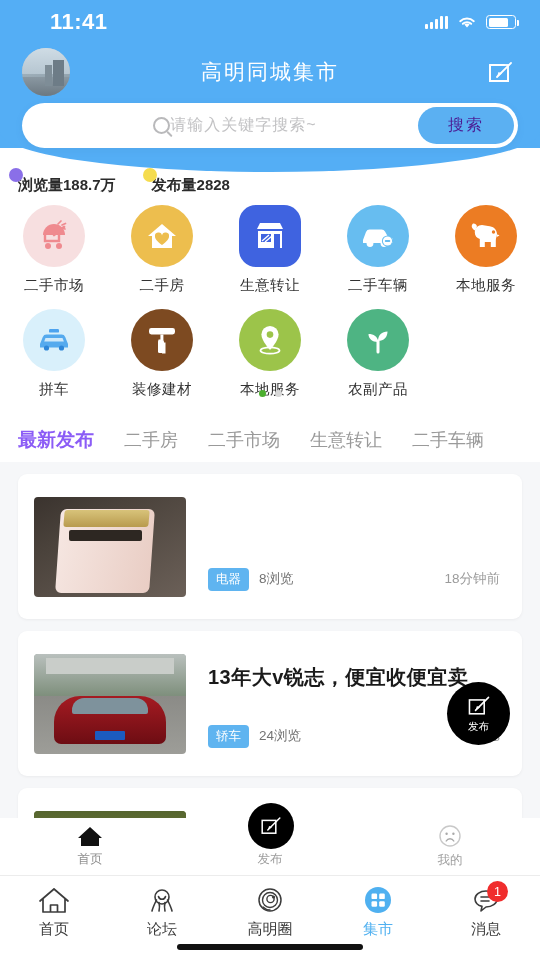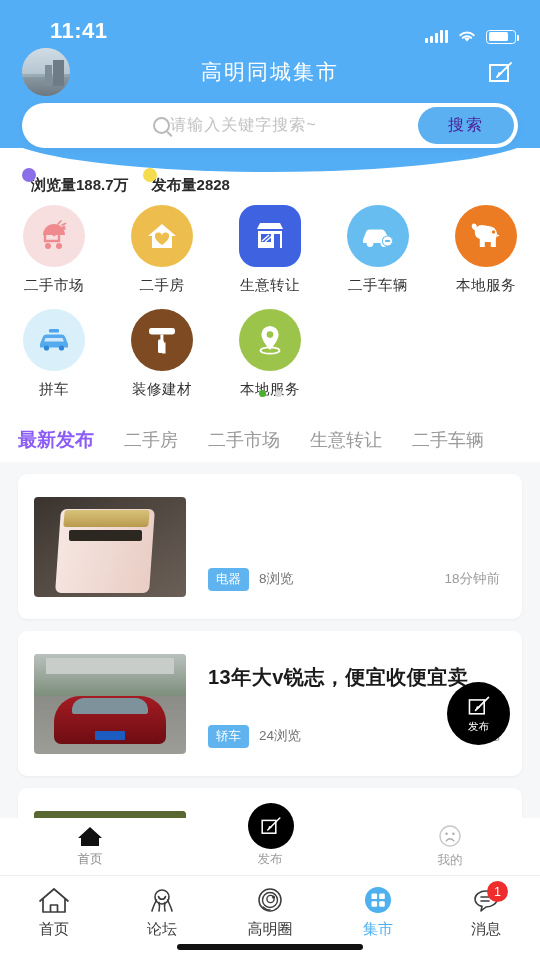--- a/index.html
+++ b/index.html
@@ -14,21 +14,21 @@
     position:absolute; left:0; top:0; width:540px; height:148px;
     background:#54aef5; z-index:2;
   }
   .header-curve{
     position:absolute; left:0; top:132px; width:540px; height:40px;
     background:#54aef5; border-bottom-left-radius:50% 100%;
     border-bottom-right-radius:50% 100%; z-index:2;
   }
   .statusbar{
     position:absolute; left:0; top:0; width:540px; height:44px;
-    display:flex; align-items:flex-end; justify-content:space-between;
+    display:flex; align-items:center; justify-content:space-between;
     padding:0 24px; z-index:6;
   }
   .clock{
     color:#fff; font-size:22px; font-weight:bold; letter-spacing:.5px;
     padding-left:26px;
   }
   .status-right{ display:flex; align-items:center; gap:9px; }
   .sig{ display:flex; align-items:flex-end; gap:2px; height:13px; }
   .sig i{ display:block; width:3px; background:#fff; border-radius:1px; }
   .sig i:nth-child(1){height:5px}
@@ -82,21 +82,21 @@
   .search-ph{color:#c2c2c4;font-size:16px;letter-spacing:1px;}
   .search-btn{
     margin-right:4px; width:96px; height:37px; border-radius:20px;
     background:#5bb0f2; color:#4c1d95; font-size:16px; letter-spacing:2px;
     display:flex;align-items:center;justify-content:center; border:none; cursor:pointer;
   }
 
   
   .stats{
     position:absolute; top:170px; left:0; width:540px; height:30px;
-    display:flex; align-items:center; padding-left:31px; gap:23px; z-index:3;
+    display:flex; align-items:center; padding-left:18px; gap:36px; z-index:3;
   }
   .stat{ position:relative; font-size:15px; font-weight:bold; color:#2b2b2b; }
   .stat .dot{
     position:absolute; left:-9px; top:-8px; width:14px; height:14px; border-radius:50%;
   }
 
   
   .cats{
     position:absolute; top:205px; left:0; width:540px; height:180px;
     display:grid; grid-template-columns:repeat(5,1fr); row-gap:14px; z-index:3;
@@ -374,20 +374,30 @@
       <svg width="34" height="34" viewBox="0 0 34 34">
         <path d="M17 3 a8.6 8.6 0 0 1 8.6 8.6 C25.6 18 17 27 17 27 S8.4 18 8.4 11.6 A8.6 8.6 0 0 1 17 3 Z" fill="#fff"></path>
         <circle cx="17" cy="11.6" r="3.3" fill="#9cc44a"></circle>
         <ellipse cx="17" cy="27.5" rx="9.5" ry="3.2" fill="none" stroke="#fff" stroke-width="1.8"></ellipse>
       </svg>
     </div>
     <div class="cat-label">本地服务</div>
   </div>
 
 
+  <div class="cat">
+    <div class="cat-ico" style="background:#4eb483">
+      <svg width="34" height="34" viewBox="0 0 34 34">
+        <path d="M17 18 v11" stroke="#fff" stroke-width="3" stroke-linecap="round"></path>
+        <path d="M17 19 c-6 0-9.5-3.4-9.5-8 c5 0 9.5 2.6 9.5 8 Z" fill="#fff"></path>
+        <path d="M17 18 c0-6 4-9.5 9.5-9.5 c0 5.6-3.6 9.5-9.5 9.5 Z" fill="#fff"></path>
+      </svg>
+    </div>
+    <div class="cat-label">农副产品</div>
+  </div>
 </div>
 
 <div class="dots">
   <i class="on"></i>
   <i></i>
 </div>
 
 <div class="tabs">
   <div class="tab active">最新发布</div>
   <div class="tab">二手房</div>

